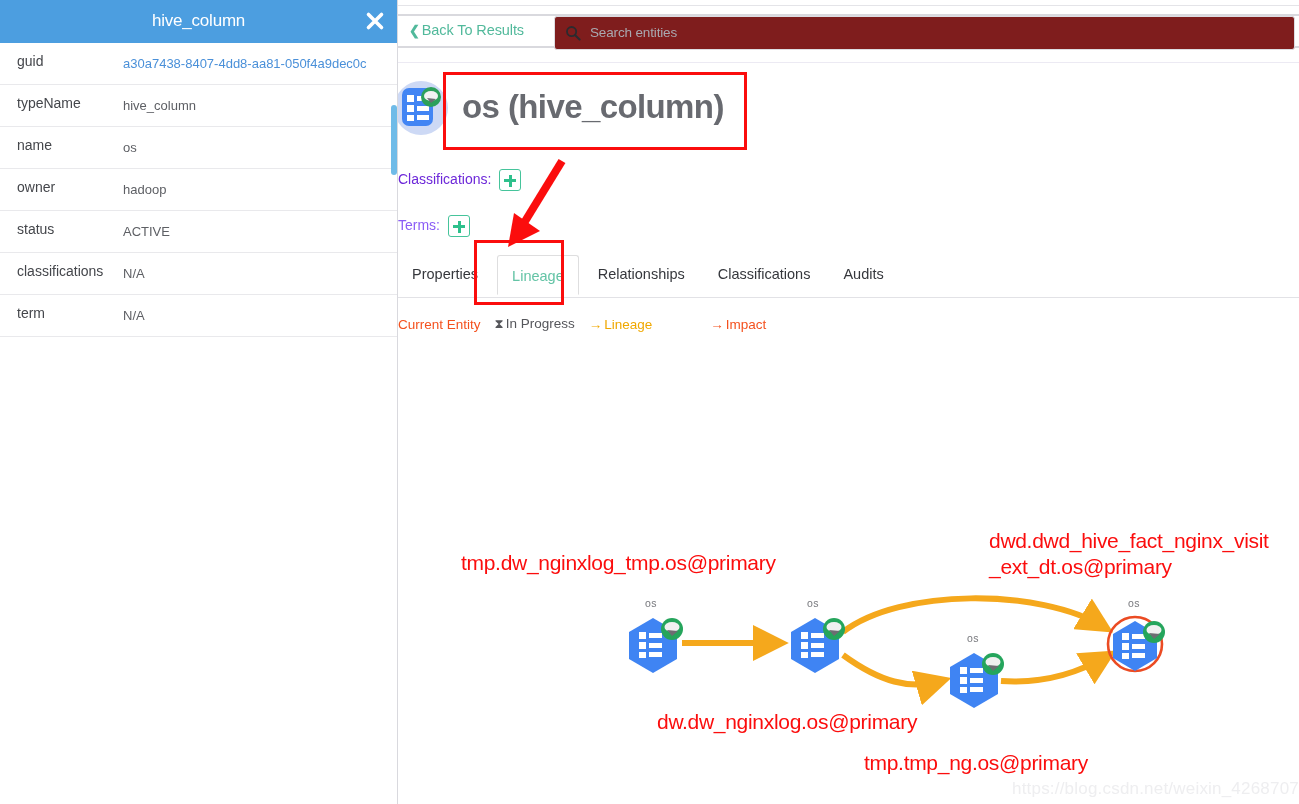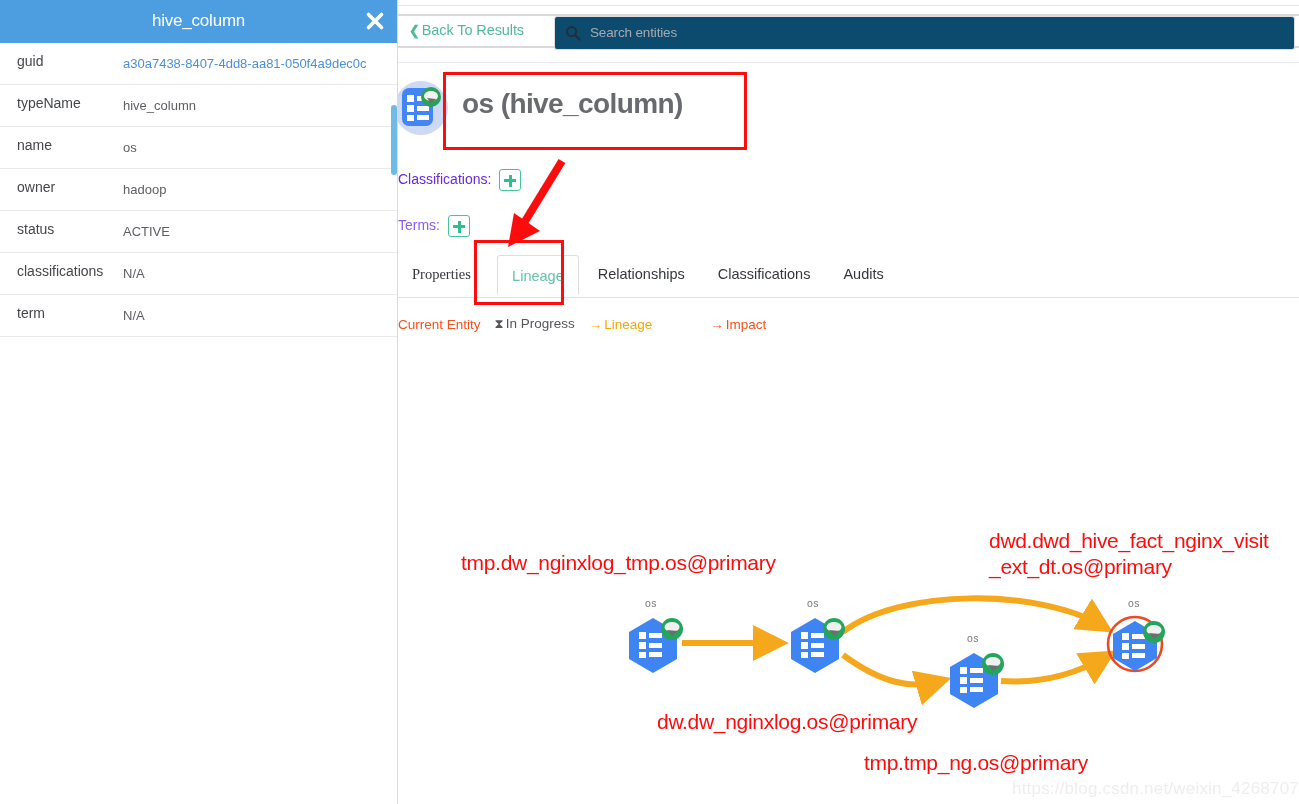--- a/index.html
+++ b/index.html
@@ -24,42 +24,42 @@
 
   .back-link {
     position: absolute; left: 409px; top: 22px;
     color: #51b99b; font-size: 14.5px; letter-spacing: -0.1px;
     cursor: pointer; white-space: nowrap;
   }
   .back-chevron { font-size: 13px; margin-right: 2px; font-weight: 700;}
 
   .search-box {
     position: absolute; left: 554px; top: 16px; width: 741px; height: 34px;
-    border: 1px solid #dddde2; border-radius: 3px; background: #0c4a6e;
+    border: 1px solid #dddde2; border-radius: 3px; background: #7f1d1d;
     box-sizing: border-box;
   }
   .search-icon {
     position: absolute; left: 10px; top: 8px; width: 16px; height: 16px;
   }
   .search-placeholder {
     position: absolute; left: 35px; top: 8px;
     font-size: 13.5px; color: #a9a9b0; letter-spacing: -0.15px;
   }
 
   
   .entity-icon-wrap {
     position: absolute; left: 394px; top: 81px; width: 54px; height: 54px;
   }
   .entity-icon-bg {
     position: absolute; left: 0; top: 0; width: 54px; height: 54px;
     background: #cdd9f5; border-radius: 50%;
   }
   .entity-title {
     position: absolute; left: 462px; top: 88px;
-    font-size: 28px; font-weight: bold; color: #686a70;
+    font-size: 33px; font-weight: bold; color: #686a70;
     letter-spacing: -0.6px; white-space: nowrap;
   }
   .red-box-title {
     position: absolute; left: 443px; top: 72px; width: 304px; height: 78px;
     border: 3px solid #fb0d0d; background: transparent; box-sizing: border-box;
   }
 
   .cls-row {
     position: absolute; left: 398px; top: 169px;
     font-size: 14px; color: #6d28d9; white-space: nowrap;
@@ -220,21 +220,21 @@
     <div class="terms-row">
       <span>Terms:</span><span class="plus-btn"></span>
     </div>
 
     <svg class="red-arrow" viewBox="0 0 90 100">
       <path d="M62 6 L24 68" stroke="#fb0d0d" stroke-width="8" stroke-linecap="butt"></path>
       <path d="M8 92 L14 58 L40 76 Z" fill="#fb0d0d"></path>
     </svg>
 
     <div class="tabs">
-        <div class="tab" style="left: 0px; font-family: Liberation Serif, serif;"><span>Properties</span></div>
+        <div class="tab" style="left: 0px;"><span>Properties</span></div>
         <div class="tab active" style="left: 99.0938px;"><span>Lineage</span></div>
         <div class="tab" style="left: 185.703px;"><span>Relationships</span></div>
         <div class="tab" style="left: 305.766px;"><span>Classifications</span></div>
         <div class="tab" style="left: 431.438px;"><span>Audits</span></div>
       </div>
     <div class="tabs-baseline"></div>
     <div class="red-box-tab"></div>
 
     <div class="legend">
       <span class="legend-item lg-current"><span>Current Entity</span></span><span class="legend-item lg-progress"><span class="hourglass">⧗</span><span>In Progress</span></span><span class="legend-item lg-lineage"><span class="arrow-glyph">→</span><span>Lineage</span></span><span class="legend-item lg-impact"><span class="arrow-glyph">→</span><span>Impact</span></span>

